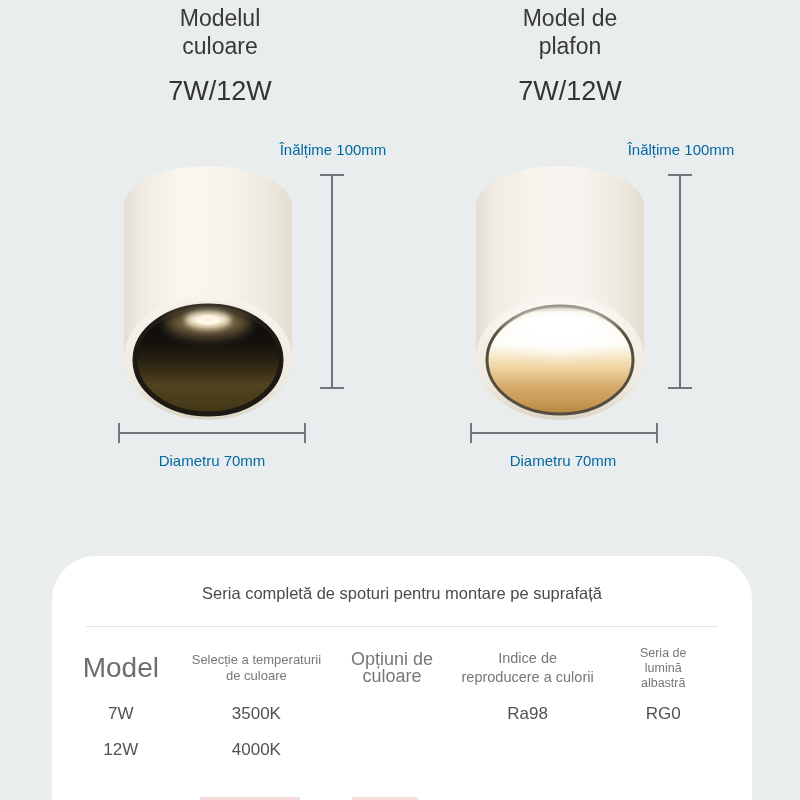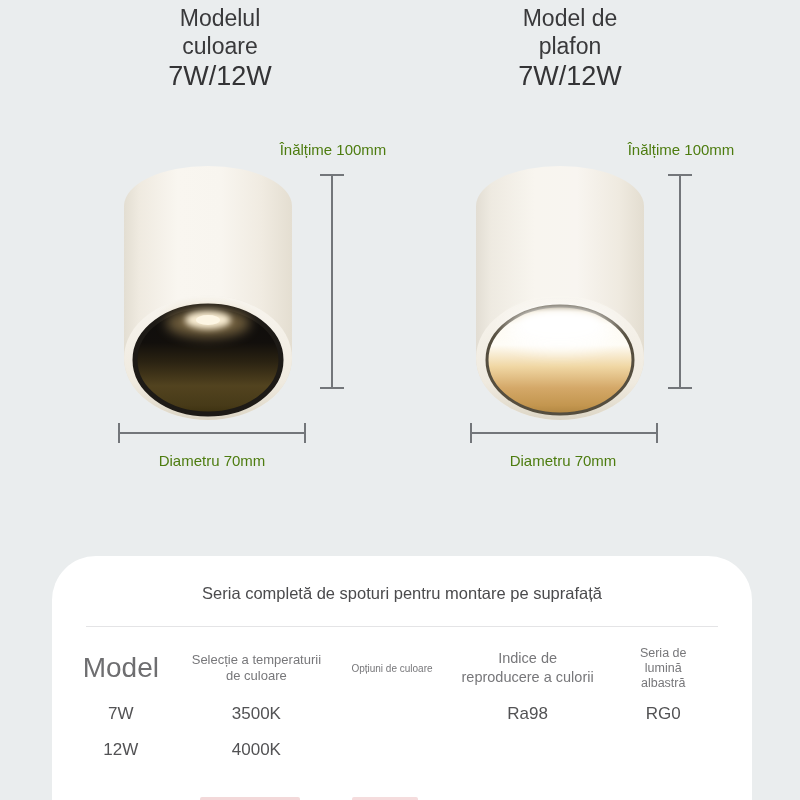--- a/index.html
+++ b/index.html
@@ -3,26 +3,26 @@
 <meta charset="utf-8">
 <style>
   * { margin:0; padding:0; box-sizing:border-box; }
   html,body { width:800px; height:800px; }
   body { font-family:"Liberation Sans", sans-serif; background:#eaedee; overflow:hidden; }
   #page { position:relative; width:800px; height:800px; background:#eaedee; }
 
   
   .p-title { position:absolute; top:5px; width:200px; text-align:center; color:#39393b; }
   .p-title .name { display:block; font-size:23px; line-height:27.5px; }
-  .p-title .watt { display:block; font-size:27px; line-height:32px; margin-top:0; color:#343436; }
+  .p-title .watt { display:block; font-size:27px; line-height:32px; margin-top:15px; color:#343436; }
   .p-title-left  { left:120px; }
   .p-title-right { left:470px; }
 
   
-  .dim-label { position:absolute; width:170px; text-align:center; font-size:15px; color:#4d7c0f; }
+  .dim-label { position:absolute; width:170px; text-align:center; font-size:15px; color:#0369a1; }
 
   
   .vline { position:absolute; width:2px; background:#73767a; }
   .vcap  { position:absolute; height:2px; width:24px; background:#73767a; }
   .hline { position:absolute; height:2px; background:#73767a; }
   .hcap  { position:absolute; width:2px; height:20px; background:#73767a; }
 
   .lamp { position:absolute; width:172px; height:264px; }
 
   
@@ -34,21 +34,21 @@
 
   
   .spec-table { position:absolute; left:53px; top:640px; width:678px;
                 display:grid; grid-template-columns:repeat(5,1fr);
                 grid-template-rows:56px 36px 36px; }
   .th, .td { display:flex; flex-direction:column; align-items:center; justify-content:center;
              text-align:center; }
   .th { color:#77777a; }
   .th-power span   { font-size:28px; line-height:32px; color:#6e6e70; }
   .th-temp span    { font-size:13px;  line-height:16px; }
-  .th-coloropt span{ font-size:10px;  line-height:17px; }
+  .th-coloropt span{ font-size:18px;  line-height:17px; }
   .th-cri span     { font-size:14.5px;line-height:19px; }
   .th-blue span    { font-size:12.5px;line-height:15px; }
   .td { font-size:17px; color:#525254; }
 
   
   .swatch { position:absolute; top:797px; height:3px; border-radius:2px 2px 0 0; }
   .swatch-1 { left:200px; width:100px; background:#f3d8d9; }
   .swatch-2 { left:352px; width:66px;  background:#f5dcdd; }
 </style>
 </head>

